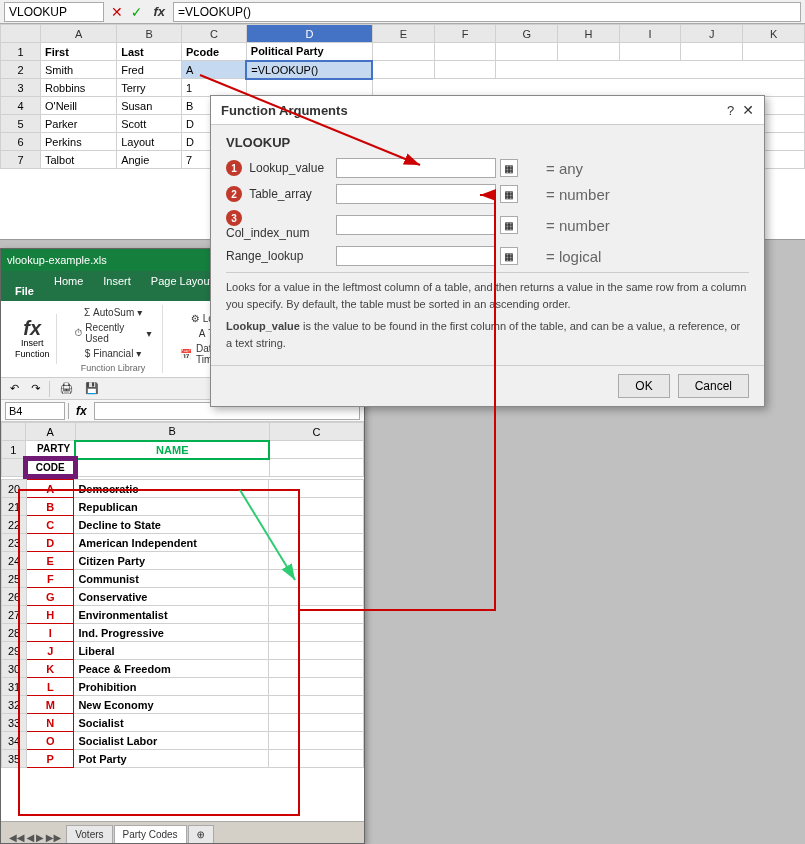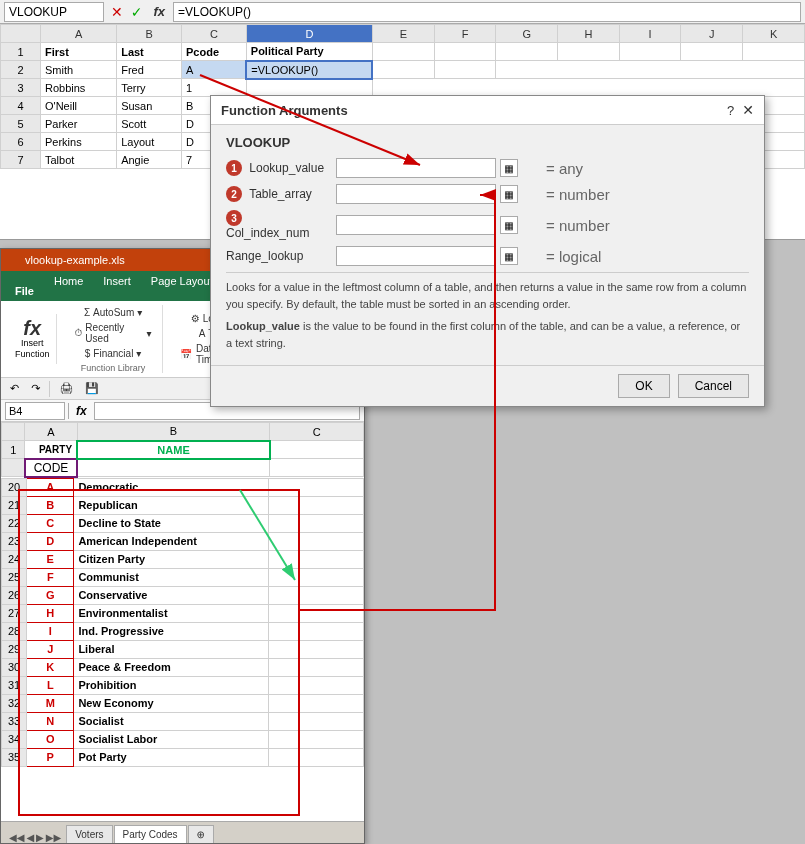--- a/index.html
+++ b/index.html
@@ -45,21 +45,21 @@
     .dialog-arg-desc { font-size: 11px; color: #444; margin: 4px 0; line-height: 1.5; }
     .arg-desc-bold { font-weight: bold; }
     .dialog-footer { display: flex; justify-content: flex-end; gap: 8px; padding: 8px 15px; border-top: 1px solid #ccc; }
     .dialog-btn { padding: 4px 16px; font-size: 12px; cursor: pointer; border: 1px solid #aaa; background: #e8e8e8; }
     .dialog-btn-ok { background: #e8e8e8; }
 
     
     .bottom-excel { position: absolute; top: 248px; left: 0; width: 365px; height: 596px; background: white; border: 1px solid #666; box-shadow: 2px 2px 6px rgba(0,0,0,0.3); z-index: 10; }
     
     
-    .excel-titlebar { display: flex; align-items: center; justify-content: space-between; background: #c2410c; height: 22px; padding: 0 24px; }
+    .excel-titlebar { display: flex; align-items: center; justify-content: space-between; background: #15803d; height: 22px; padding: 0 6px; }
     .excel-title { color: white; font-size: 11px; }
     .excel-winctrls { display: flex; gap: 4px; }
     .excel-winct { color: white; font-size: 12px; cursor: pointer; }
     .ribbon-tabs { display: flex; background: #217346; padding: 0 4px; }
     .ribbon-tab { padding: 4px 10px; font-size: 11px; color: white; cursor: pointer; }
     .ribbon-tab.active { background: white; color: #217346; font-weight: bold; }
     .ribbon-tab.file-tab { background: #217346; color: white; padding: 4px 10px; font-weight: bold; border: none; margin-top: 10px; }
     .ribbon-content { padding: 4px 8px; display: flex; align-items: center; gap: 8px; background: white; border-bottom: 1px solid #ccc; }
     .ribbon-group { display: flex; flex-direction: column; align-items: center; border-right: 1px solid #ddd; padding: 0 6px; }
     .ribbon-group-label { font-size: 9px; color: #666; margin-top: 2px; }
@@ -369,21 +369,21 @@
 
         <tr>
           <td class="brow-num">1</td>
           <td style="text-align:right;font-weight:bold;font-size:10px;border:1px solid #d0d0d0;">PARTY</td>
           <td style="text-align:center;font-weight:bold;font-size:11px;color:#00b050;border:2px solid #00b050;">NAME</td>
           <td></td>
         </tr>
 
         <tr>
           <td class="brow-num"></td>
-          <td style="text-align:center;font-weight:normal;font-size:12px;border:2px solid #701a75;">CODE</td>
+          <td style="text-align:center;font-weight:bold;font-size:10px;border:5px solid #701a75;">CODE</td>
           <td style="border:1px solid #d0d0d0;"></td>
           <td></td>
         </tr>
       </tbody>
     </table>
     <table class="bsheet" style="margin-top:0;">
       <tbody id="parties-tbody">
       <tr>
       <td class="brow-num">20</td>
       <td class="party-code" style="text-align:center;font-weight:bold;color:#cc0000;border:1px solid #cc0000;width:40px;">A</td>

